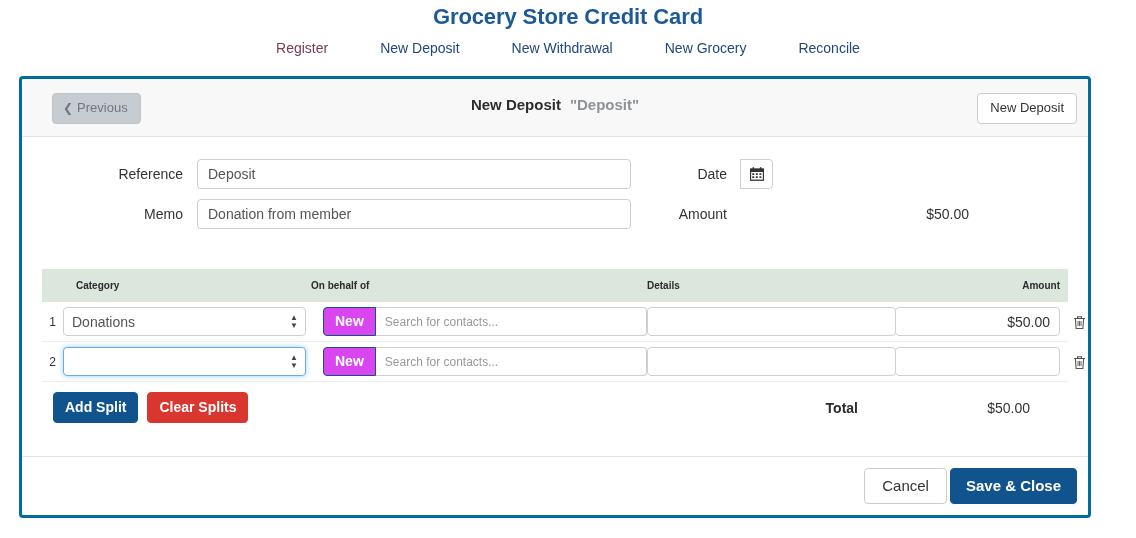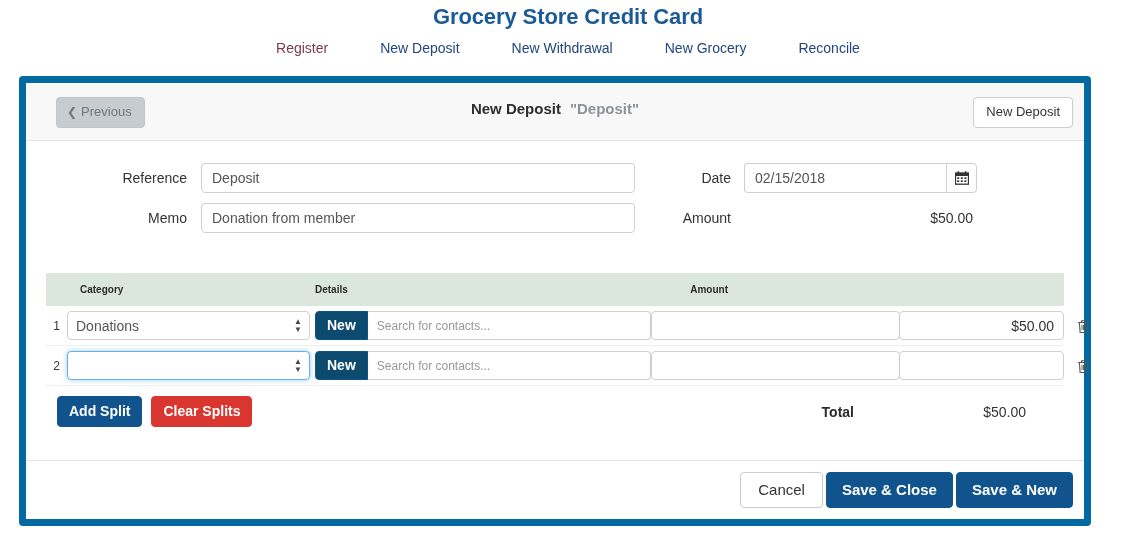--- a/index.html
+++ b/index.html
@@ -44,21 +44,21 @@
     white-space: nowrap;
   }
   .nav-link:first-child { color: #7a3b52; }
 
   
   .panel {
     position: absolute;
     left: 19px;
     top: 76px;
     width: 1072px;
-    border: 7px solid #0369a1;
+    border: 3px solid #0369a1;
     border-radius: 4px;
     background: #ffffff;
     box-sizing: border-box;
   }
   .panel-head {
     position: relative;
     height: 57px;
     background: #f8f8f8;
     border-bottom: 1px solid #e3e3e3;
     border-radius: 4px 4px 0 0;
@@ -249,32 +249,33 @@
     flex-direction: column;
     align-items: center;
   }
   .cell-behalf {
     width: 336px;
     flex: none;
     display: flex;
     align-items: center;
   }
   .btn-new {
-    background: #0c4a6e;
+    background: #d946ef;
     color: #ffffff;
     border: 1px solid #115289;
     border-radius: 4px 0 0 4px;
     font-size: 14px;
     font-weight: bold;
     height: 29px;
     padding: 0 11px;
     cursor: pointer;
     font-family: "Liberation Sans", sans-serif;
     line-height: 27px;
     box-sizing: border-box;
+    margin-left: 12px;
   }
   .inp-contacts {
     width: 284px;
     height: 29px;
     border: 1px solid #cfcfcf;
     border-left: none;
     border-radius: 0 4px 4px 0;
     padding: 0 9px;
     font-size: 12px;
     box-sizing: border-box;
@@ -425,21 +426,20 @@
     <button class="btn-new-deposit">New Deposit</button>
   </div>
 
   <div class="panel-body">
 
     <div class="form-row">
       <div class="f-label">Reference</div>
       <input class="f-input" type="text" value="Deposit" style="">
       <div class="f-label2">Date</div>
       <div class="date-group">
-        <input class="date-input" type="text" value="02/15/2018" style="">
         <div class="date-btn">
           <svg class="cal-icon" width="14" height="14" viewBox="0 0 14 14">
             <rect x="0.5" y="2" width="13" height="11.2" fill="#ffffff" stroke="#333" stroke-width="1.3"></rect>
             <rect x="0.5" y="2" width="13" height="3" fill="#333"></rect>
             <rect x="2.6" y="0.2" width="1.5" height="2.6" fill="#333"></rect>
             <rect x="9.9" y="0.2" width="1.5" height="2.6" fill="#333"></rect>
             <g fill="#333">
               <rect x="2.2" y="6.3" width="2" height="1.7"></rect>
               <rect x="5.8" y="6.3" width="2" height="1.7"></rect>
               <rect x="9.4" y="6.3" width="2" height="1.7"></rect>
@@ -457,20 +457,21 @@
       <input class="f-input" type="text" value="Donation from member" style="">
       <div class="f-label2">Amount</div>
       <div class="amount-val">$50.00</div>
     </div>
 
     <div class="splits">
 
       <div class="splits-head">
         <div class="col-num"></div>
         <div class="col-cat">Category</div>
+        <div class="col-behalf">On behalf of</div>
         <div class="col-det">Details</div>
         <div class="col-amt">Amount</div>
         <div class="col-del"></div>
       </div>
 
       <div class="split-row">
         <div class="row-num">1</div>
         <div class="cell-cat">
           <div class="sel">
             <span>Donations</span>
@@ -532,17 +533,16 @@
         <button class="btn-clear-splits">Clear Splits</button>
         <div class="total-label">Total</div>
         <div class="total-value">$50.00</div>
       </div>
 
     </div>
 
     <div class="panel-foot">
       <button class="btn-cancel">Cancel</button>
       <button class="btn-primary">Save &amp; Close</button>
-      <button class="btn-primary">Save &amp; New</button>
     </div>
 
   </div>
 </div>
 
 </body></html>

